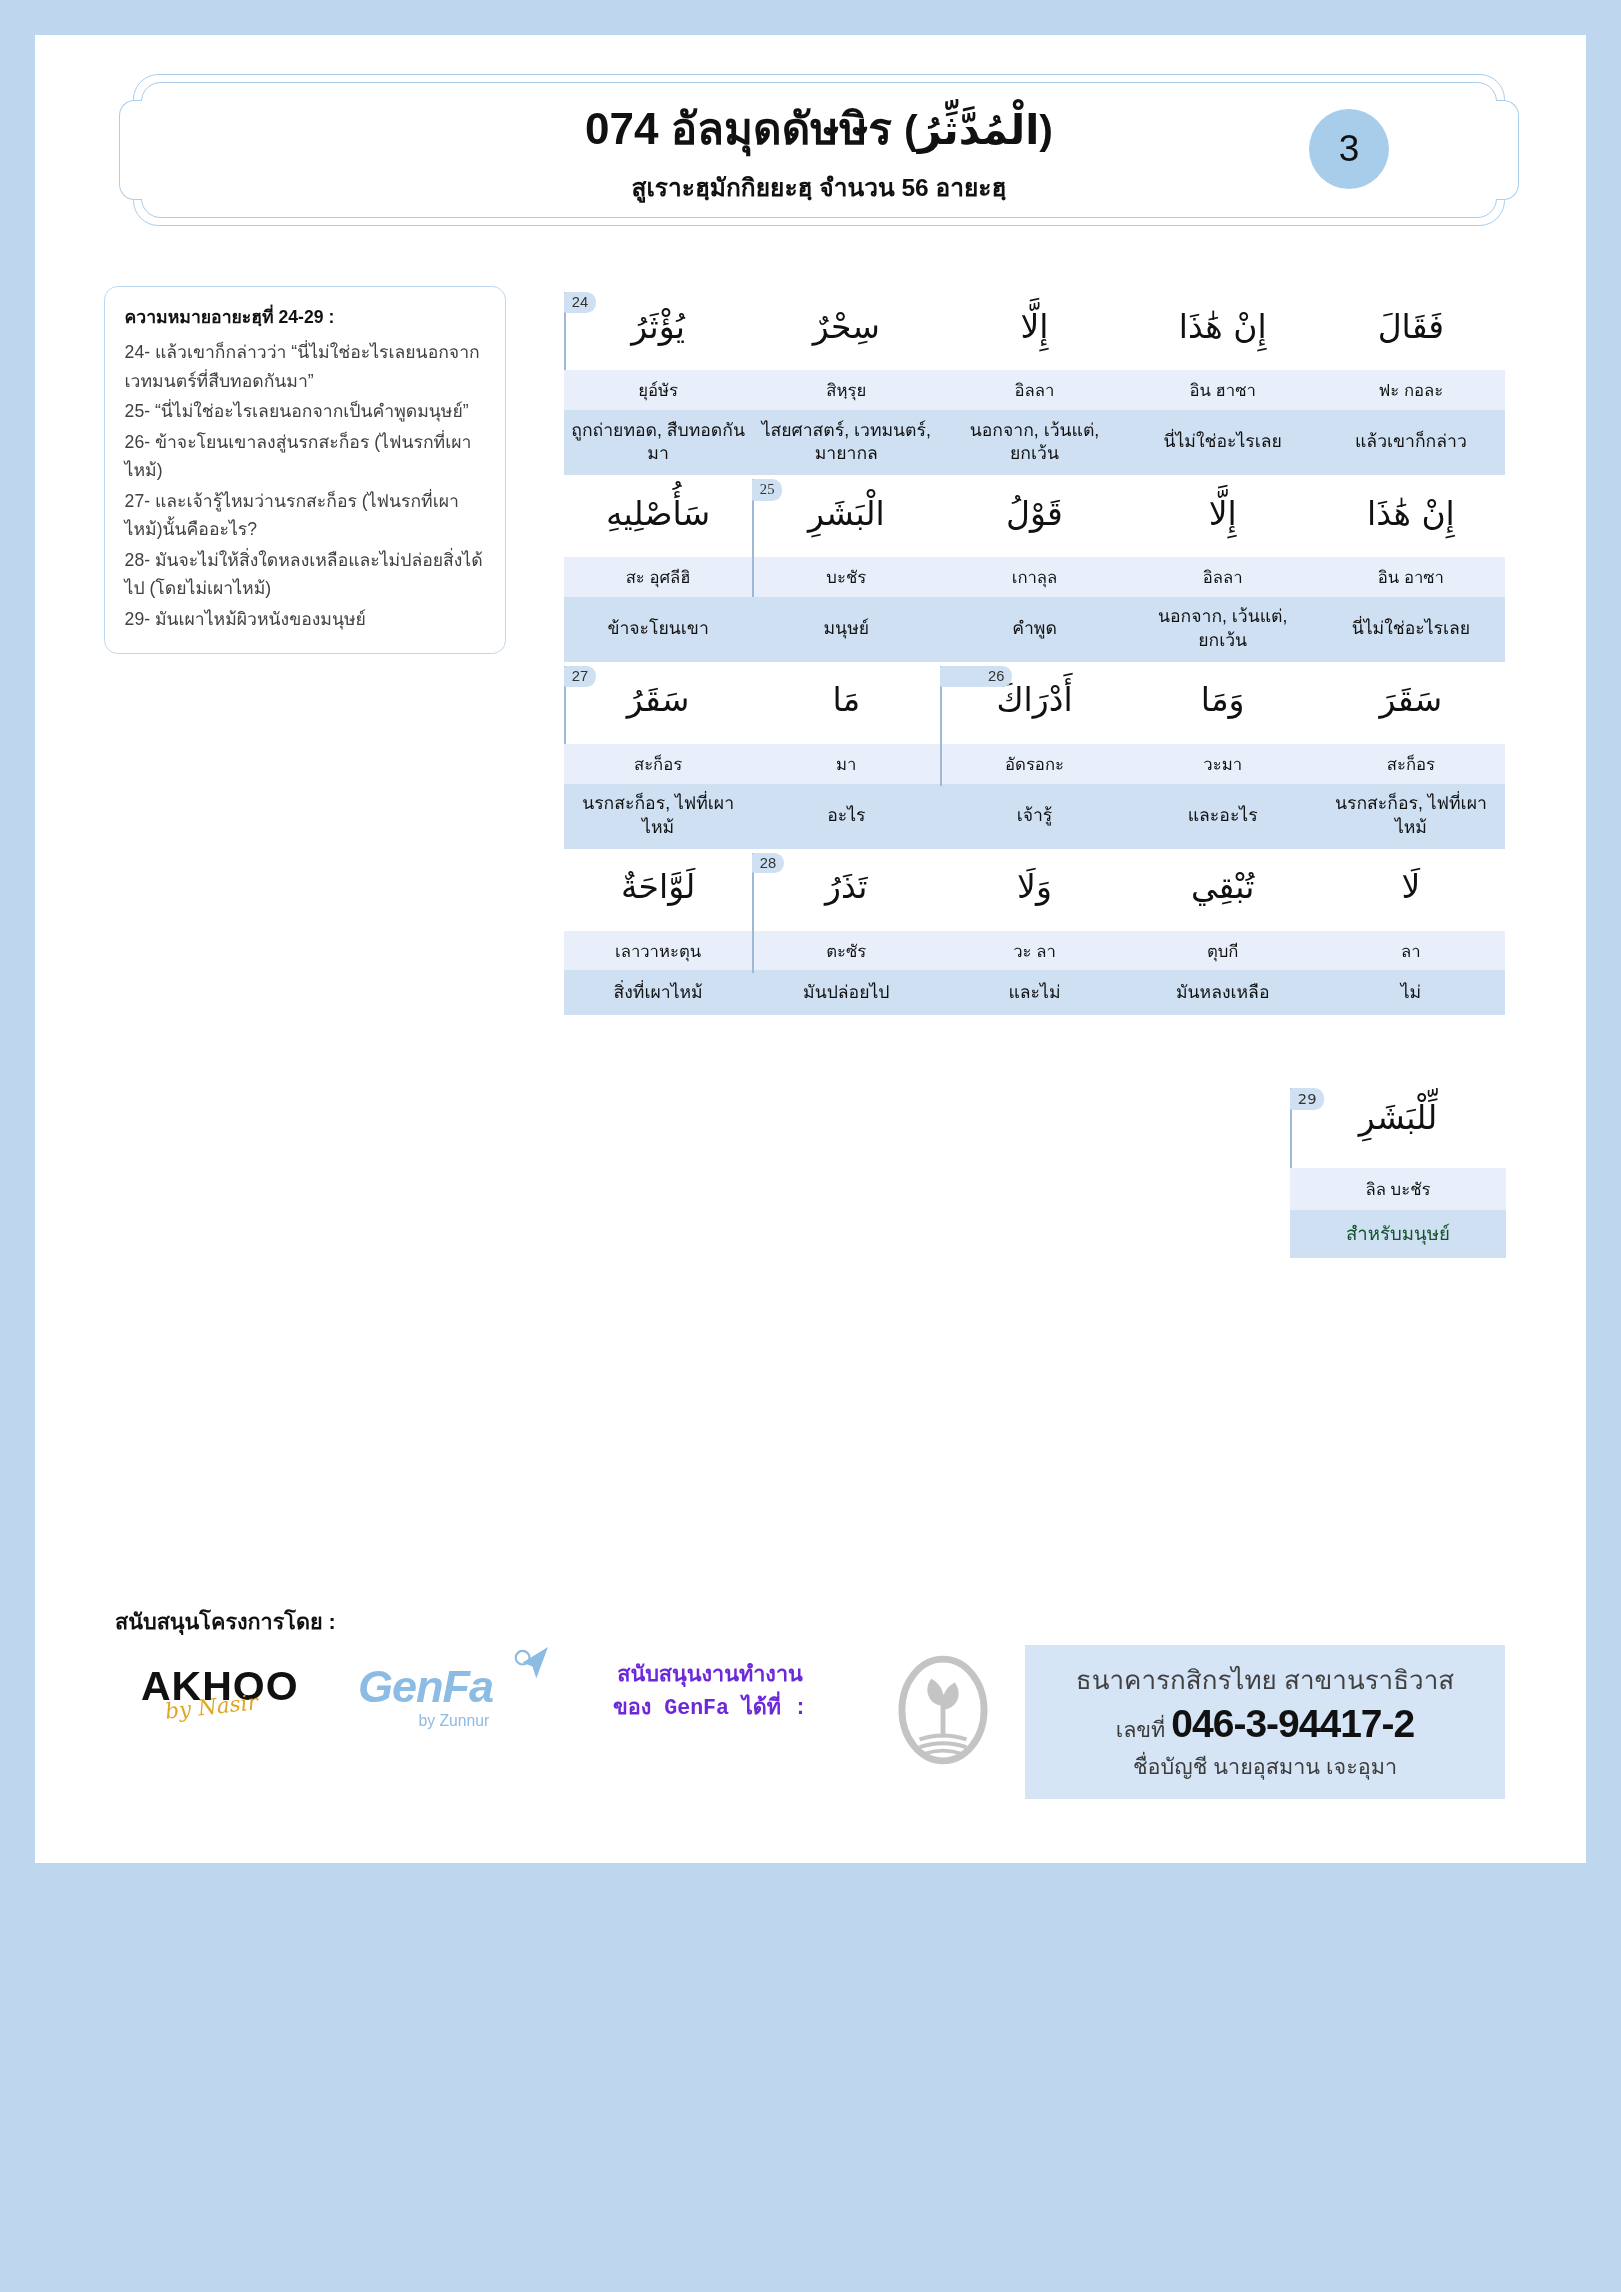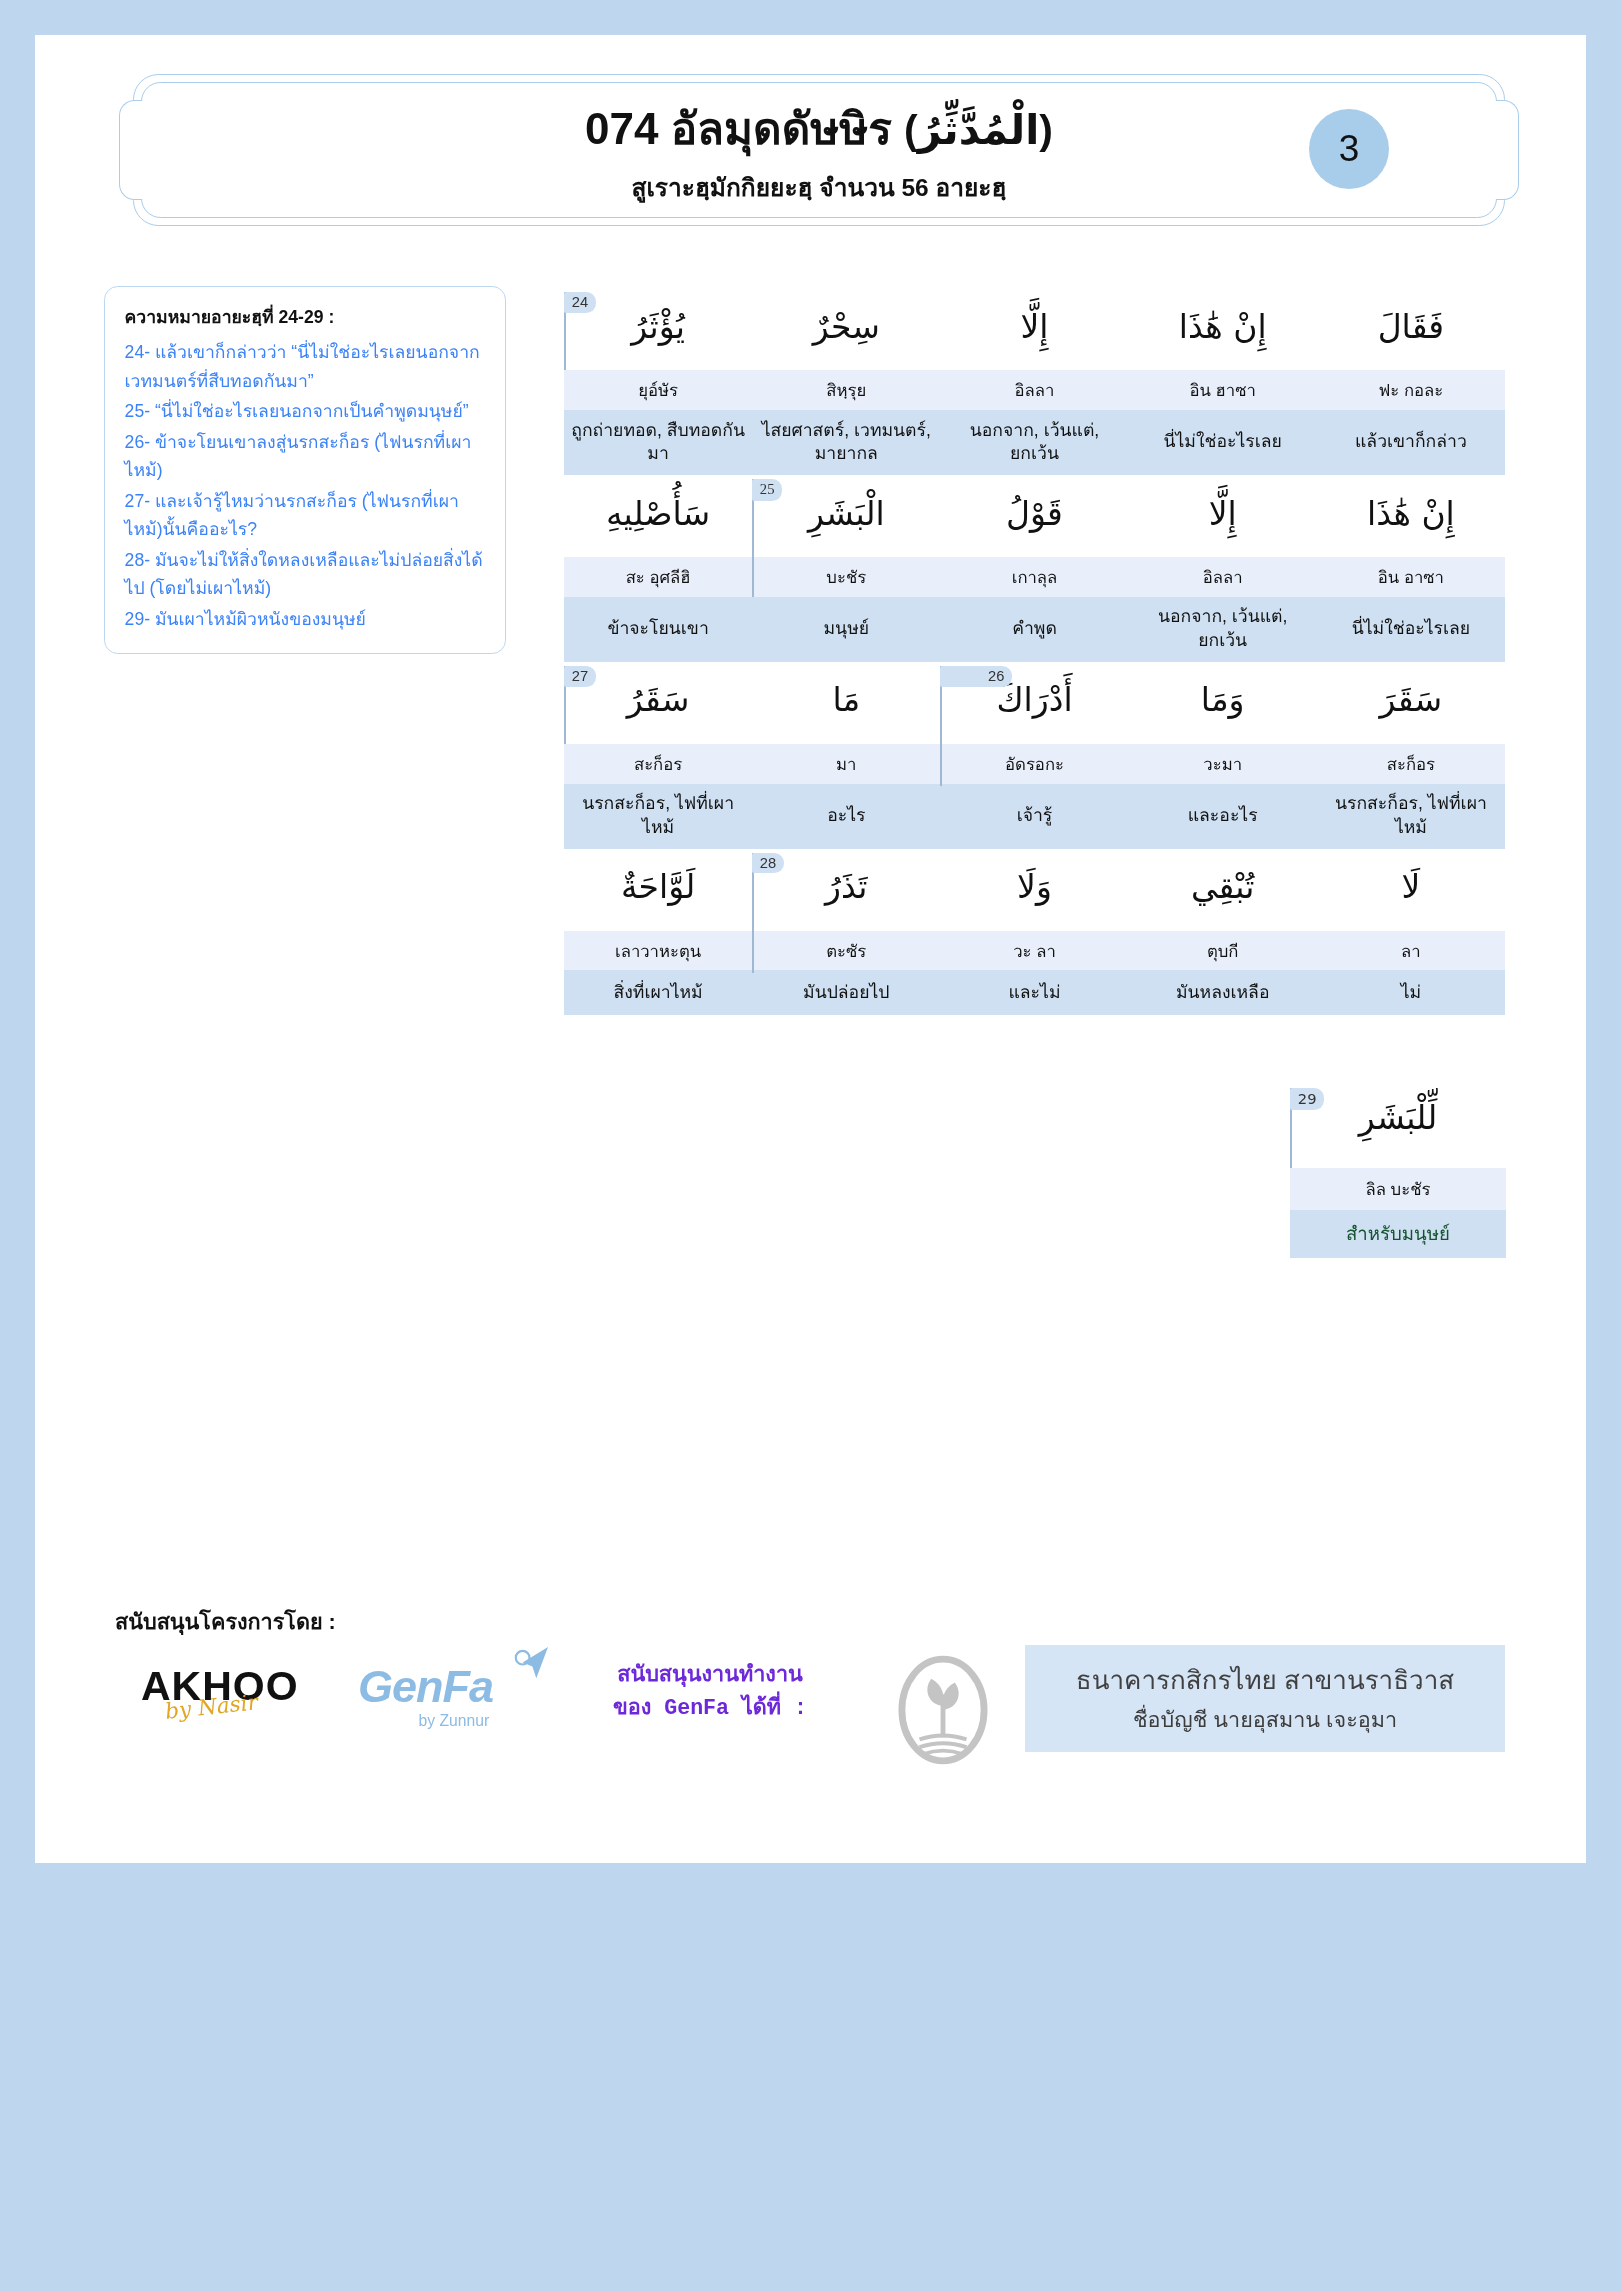--- a/index.html
+++ b/index.html
@@ -56,21 +56,21 @@
   }
 
   
   .notes{
     position:absolute;left:69px;top:251px;width:402px;
     border:1.4px solid #bcd8f0;border-radius:13.7px;
     padding:15.7px 19.6px 17.6px 19.6px;box-sizing:border-box;
     background:#fff;
   }
   .notes-title{font-size:17.6px;font-weight:bold;color:#111;margin-bottom:7.8px;}
-  .notes-line{font-size:17.6px;color:#3b82f6;line-height:1.62;margin-bottom:2px;}
+  .notes-line{font-size:17.6px;color:#404040;line-height:1.62;margin-bottom:2px;}
 
   
   .table{position:absolute;left:529px;top:253px;width:941px;}
   .rowgroup{position:relative;margin-bottom:0px;}
   .ar-row{
     display:flex;flex-direction:row-reverse;align-items:flex-start;
     background:#ffffff;min-height:82px;position:relative;
   }
   .tl-row{
     display:flex;flex-direction:row-reverse;align-items:center;
@@ -332,18 +332,22 @@
       <path d="M46 84 L46 40" stroke="#c4c4c4" stroke-width="5"></path>
       <path d="M46 52 C30 50 26 34 34 24 C46 30 48 42 46 52 Z" fill="#c4c4c4"></path>
       <path d="M46 56 C62 54 66 38 58 28 C46 34 44 46 46 56 Z" fill="#c4c4c4"></path>
       <path d="M22 86 Q46 78 70 86" stroke="#c4c4c4" stroke-width="4" fill="none"></path>
       <path d="M22 94 Q46 86 70 94" stroke="#c4c4c4" stroke-width="4" fill="none"></path>
       <path d="M26 101 Q46 94 66 101" stroke="#c4c4c4" stroke-width="4" fill="none"></path>
     </svg>
 
     <div class="bank-box">
       <div class="bank-l1">ธนาคารกสิกรไทย สาขานราธิวาส</div>
+      <div class="bank-l2">
+        <span>เลขที่</span>
+        <b>046-3-94417-2</b>
+      </div>
       <div class="bank-l3">ชื่อบัญชี นายอุสมาน เจะอุมา</div>
     </div>
   </div>
 
 </div>
 
 
 </body></html>

